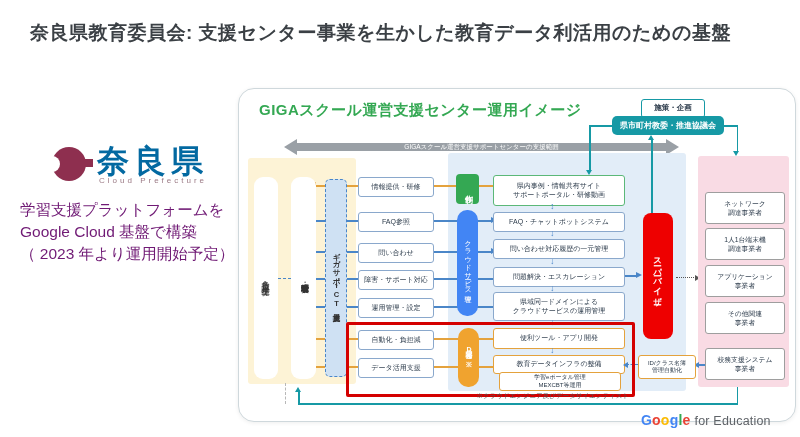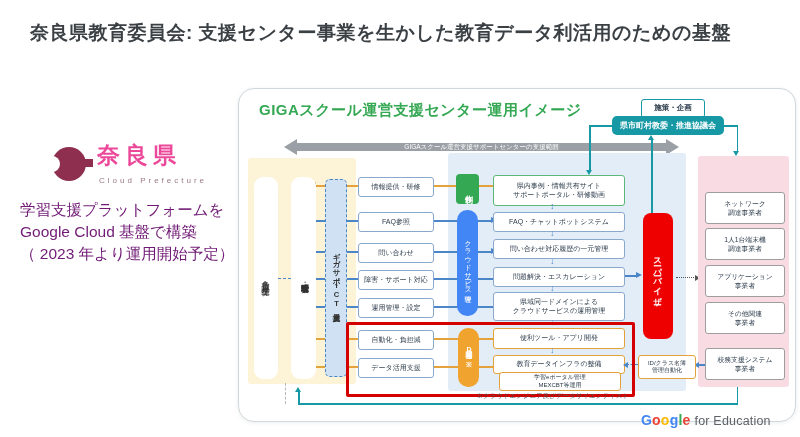--- a/index.html
+++ b/index.html
@@ -13,21 +13,21 @@
   html,body{margin:0;padding:0;}
   .stage{position:relative;width:800px;height:437px;background:#ffffff;overflow:hidden;
          font-family:"Liberation Sans",sans-serif;color:var(--text_dark);}
   .abs{position:absolute;}
   .tri{position:absolute;width:0;height:0;}
   .slide-title{left:30px;top:20px;width:750px;font-size:19px;font-weight:600;color:#3b4045;letter-spacing:0.5px;}
   
   .logo-circle{left:52px;top:147px;width:34px;height:34px;border-radius:50%;background:var(--maroon);}
   .logo-bite{left:44px;top:156px;width:16px;height:16px;border-radius:50%;background:#ffffff;}
   .logo-tab{left:85px;top:159px;width:8px;height:8px;background:var(--maroon);}
-  .logo-kanji{left:97px;top:140px;font-family:"Liberation Serif",serif;font-size:23px;font-weight:600;color:#ec4899;letter-spacing:5px;}
+  .logo-kanji{left:97px;top:140px;font-family:"Liberation Serif",serif;font-size:32px;font-weight:600;color:#0369a1;letter-spacing:5px;}
   .logo-en{left:99px;top:176px;font-size:8px;color:#9b7a85;letter-spacing:3px;}
   .desc{left:20px;top:199px;width:230px;font-size:15.5px;line-height:22px;color:#701a75;white-space:pre-line;}
   
   .diagram{left:238px;top:88px;width:556px;height:332px;background:#fff;border:1.5px solid #cfd8dc;
            border-radius:16px;box-shadow:0 1px 4px rgba(0,0,0,0.07);}
   .d-title{left:20px;top:12px;font-size:15px;font-weight:bold;color:var(--green);letter-spacing:0.5px;}
   .panel{position:absolute;border-radius:3px;}
   .panel-h{position:absolute;font-size:7.5px;font-weight:bold;text-align:center;color:#333;}
   .box{position:absolute;background:#fff;border:1px solid var(--box_border);border-radius:3px;
        display:flex;align-items:center;justify-content:center;text-align:center;

